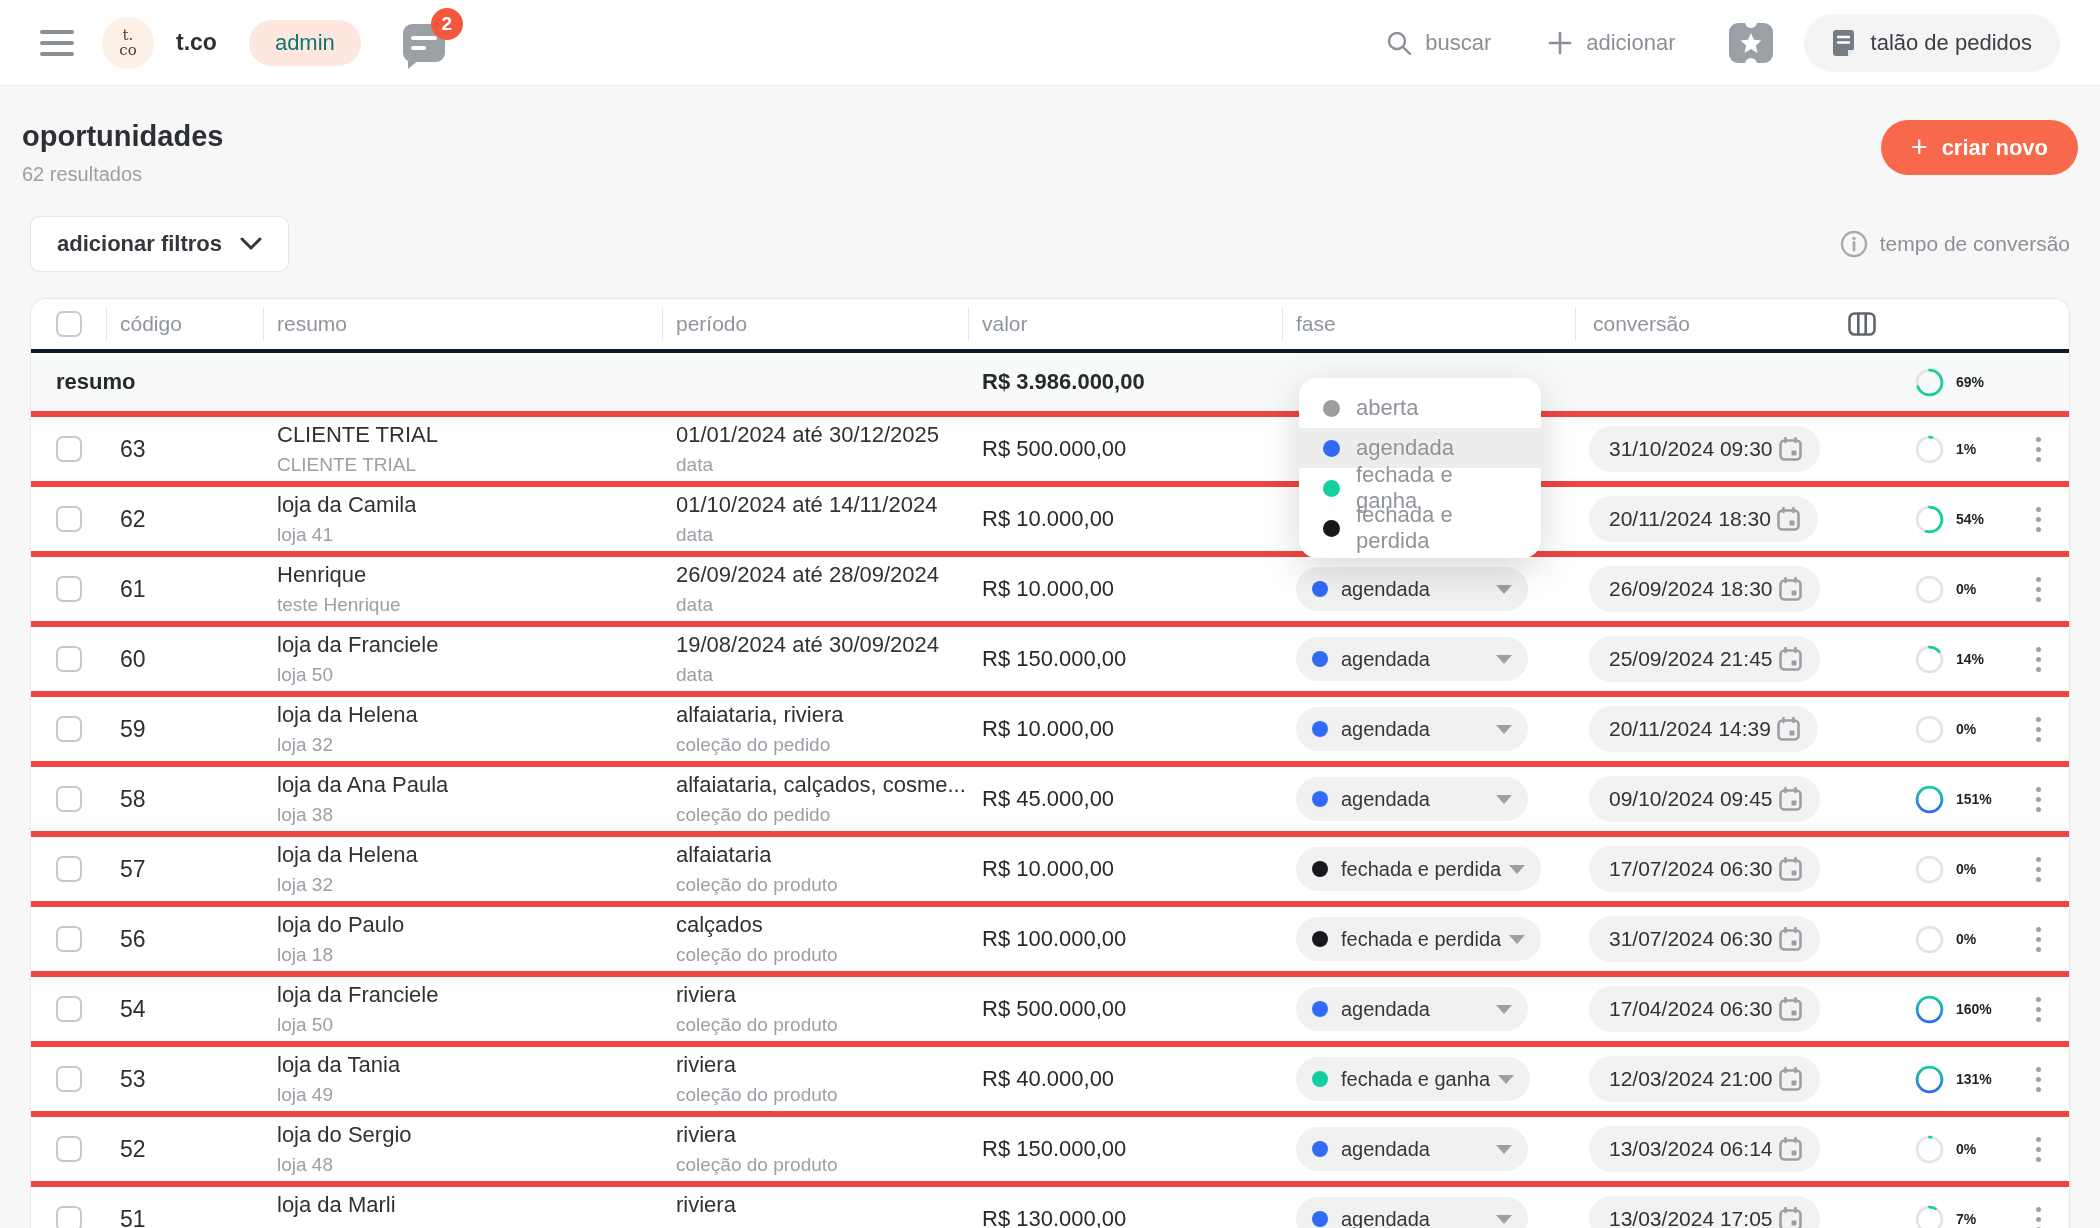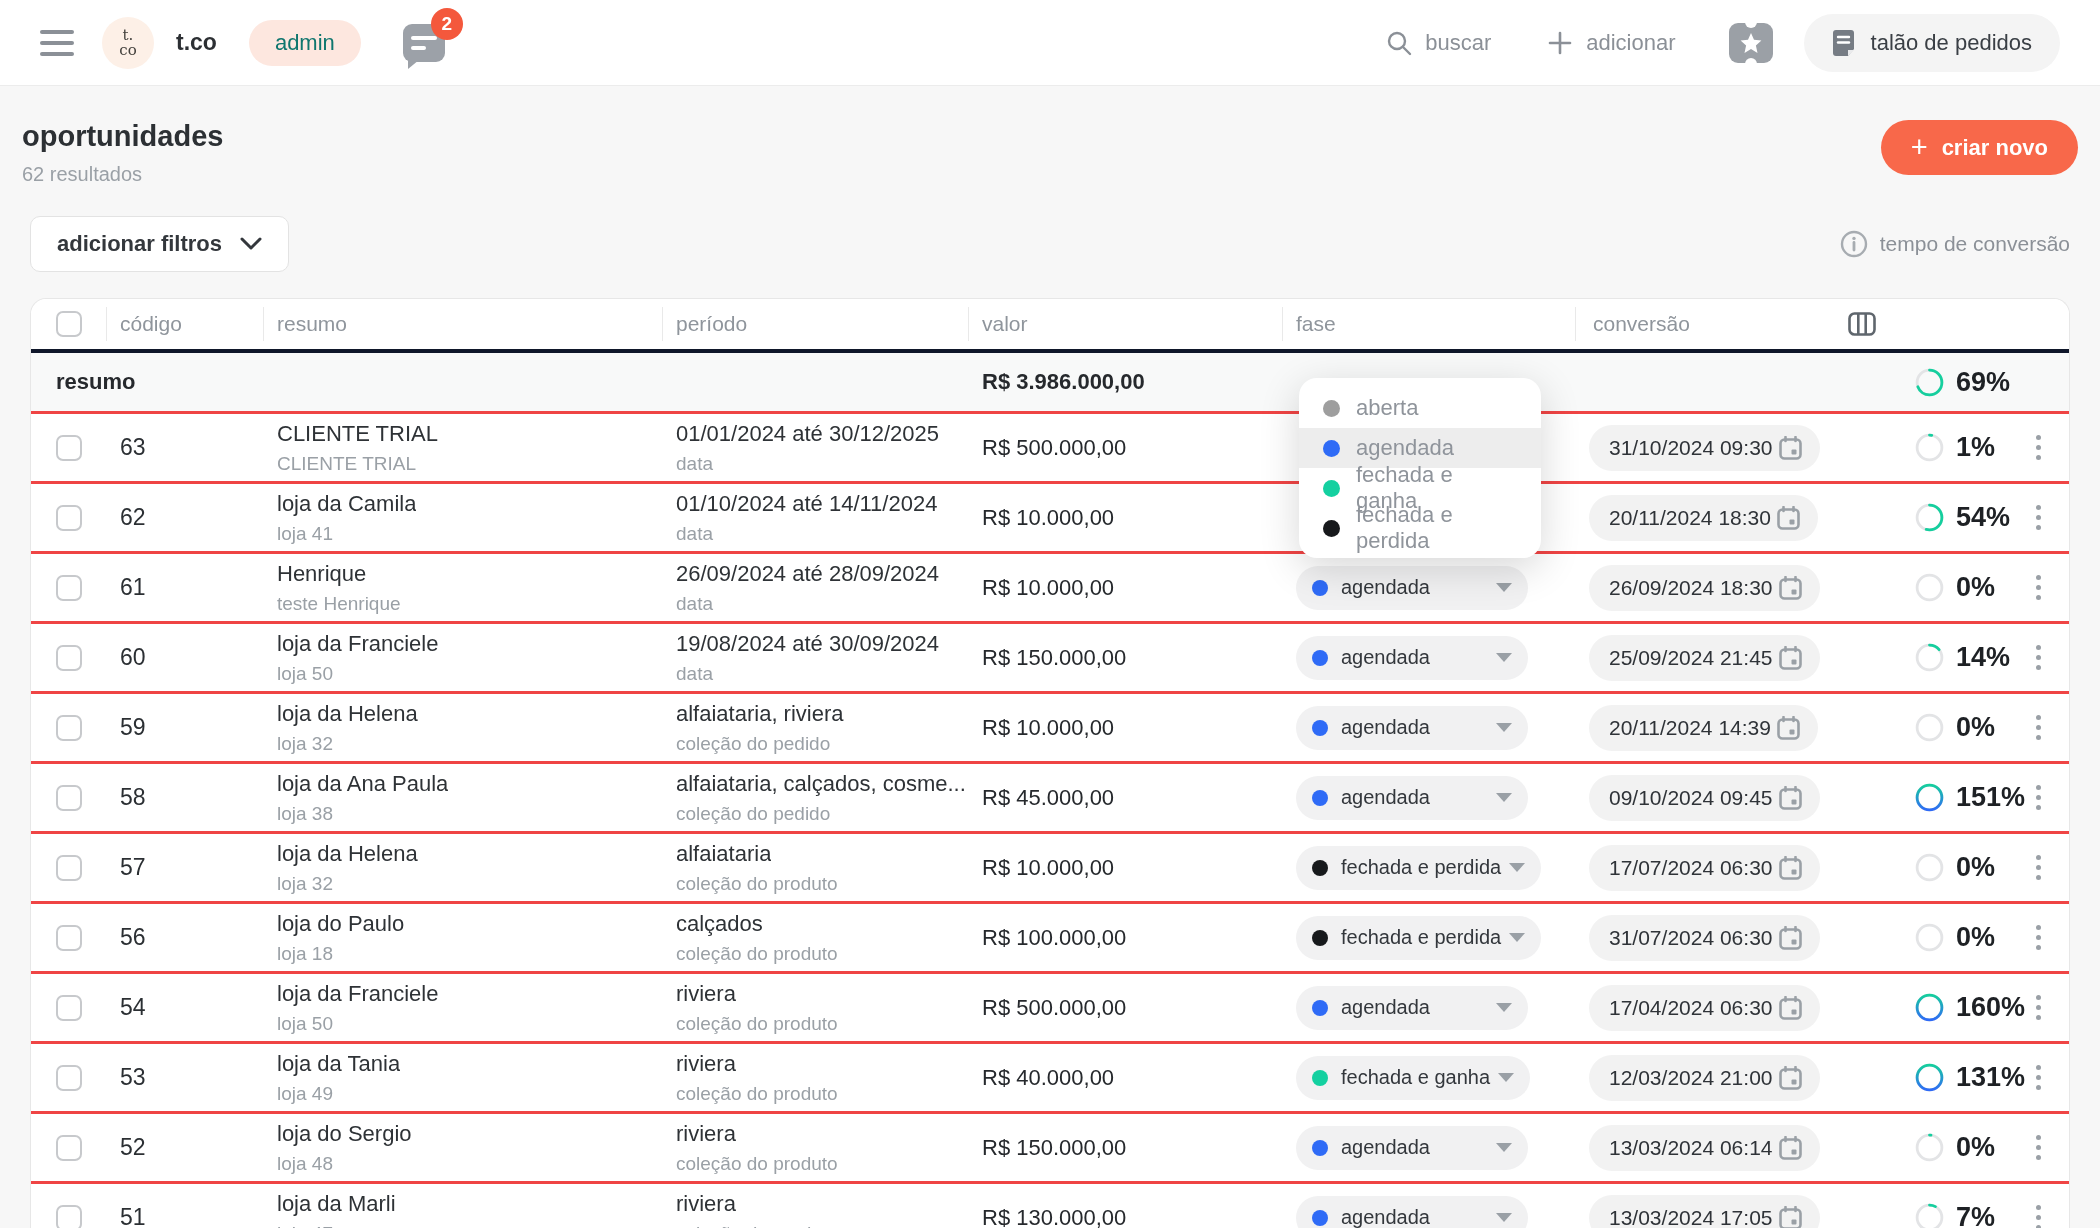--- a/index.html
+++ b/index.html
@@ -40,41 +40,41 @@
   
   .table { position:relative; margin:0 30px; background:#fff; border:1px solid #e7e7e7; border-bottom:none; border-radius:16px 16px 0 0; }
   .trow { display:grid; grid-template-columns:75px 157px 399px 306px 314px 293px 321px 175px; align-items:center; background:#fff; }
   .trow > div { position:relative; height:100%; display:flex; align-items:center; padding-left:14px; min-width:0; }
   .c-check { padding-left:25px !important; }
   .thead { height:50px; color:#8f959c; font-size:21px; border-radius:16px 16px 0 0; }
   .thead > div.sep::before { content:''; position:absolute; left:0; top:8px; bottom:8px; width:1px; background:#e9e9e9; }
   .cols-icon { margin-left:auto; margin-right:20px; display:flex; cursor:pointer; }
   .summary-row { height:62px; background:#f8f9f9; border-top:4px solid #0f172a; font-weight:700; font-size:22px; color:#26292d; }
   .summary-row .c-label { grid-column:1 / 3; padding-left:25px; }
-  .body-row { height:70px; border-top:3px solid #ef4444; }
+  .body-row { height:70px; border-top:6px solid #ef4444; }
   .c-code { font-size:23px; color:#2b2f33; }
   .two-line { flex-direction:column; align-items:flex-start !important; justify-content:center; gap:6px; }
   .two-line .l1 { font-size:22px; font-weight:500; color:#2e3236; white-space:nowrap; overflow:hidden; text-overflow:ellipsis; max-width:100%; }
   .two-line .l2 { font-size:19px; color:#9aa0a6; }
   .c-value { font-size:22px; color:#26292d; }
   .checkbox { width:26px; height:26px; border:2px solid #c7c9cc; border-radius:7px; background:#fff; cursor:pointer; }
 
   .fase-pill { display:flex; align-items:center; background:#f1f1f2; border-radius:22px; height:44px; padding:0 16px 0 16px; min-width:232px; cursor:pointer; }
   .dot { width:16px; height:16px; border-radius:50%; flex:none; }
   .fase-pill .fl { font-size:20px; color:#33373c; margin-left:13px; flex:1; white-space:nowrap; }
   .chev { width:0; height:0; border-left:8px solid transparent; border-right:8px solid transparent; border-top:9px solid #9aa0a6; margin-left:8px; }
 
   .date-pill { display:flex; align-items:center; gap:6px; background:#f2f2f2; border-radius:23px; height:46px; padding:0 18px 0 20px; cursor:pointer; }
   .date-pill .dt { font-size:21px; font-weight:500; color:#2f3338; white-space:nowrap; }
 
   .c-conv { padding-left:18px !important; }
   .ring { width:31px; height:31px; flex:none; }
   .ring circle { fill:none; stroke-width:3.6; }
   .ring .tr { stroke:#e3e4e6; }
-  .pct { font-size:27px; font-weight:700; color:#1e2125; margin-left:11px; white-space:nowrap; }
+  .pct { font-size:14px; font-weight:700; color:#1e2125; margin-left:11px; white-space:nowrap; }
   .kebab { margin-left:auto; margin-right:26px; display:flex; flex-direction:column; gap:5px; cursor:pointer; padding:4px; }
   .kebab i { width:5px; height:5px; border-radius:50%; background:#9aa0a6; }
 
   
   .dropdown { position:absolute; left:1268px; top:79px; width:242px; background:#fff; border-radius:18px; box-shadow:0 10px 40px rgba(0,0,0,.16); padding:10px 0; z-index:10; }
   .dd-item { height:40px; display:flex; align-items:center; gap:16px; padding:0 24px; font-size:22px; color:#8f949b; cursor:pointer; }
   .dd-item.active { background:#ededed; }
   .dd-item .dot { width:17px; height:17px; }
 
   svg { display:block; }

